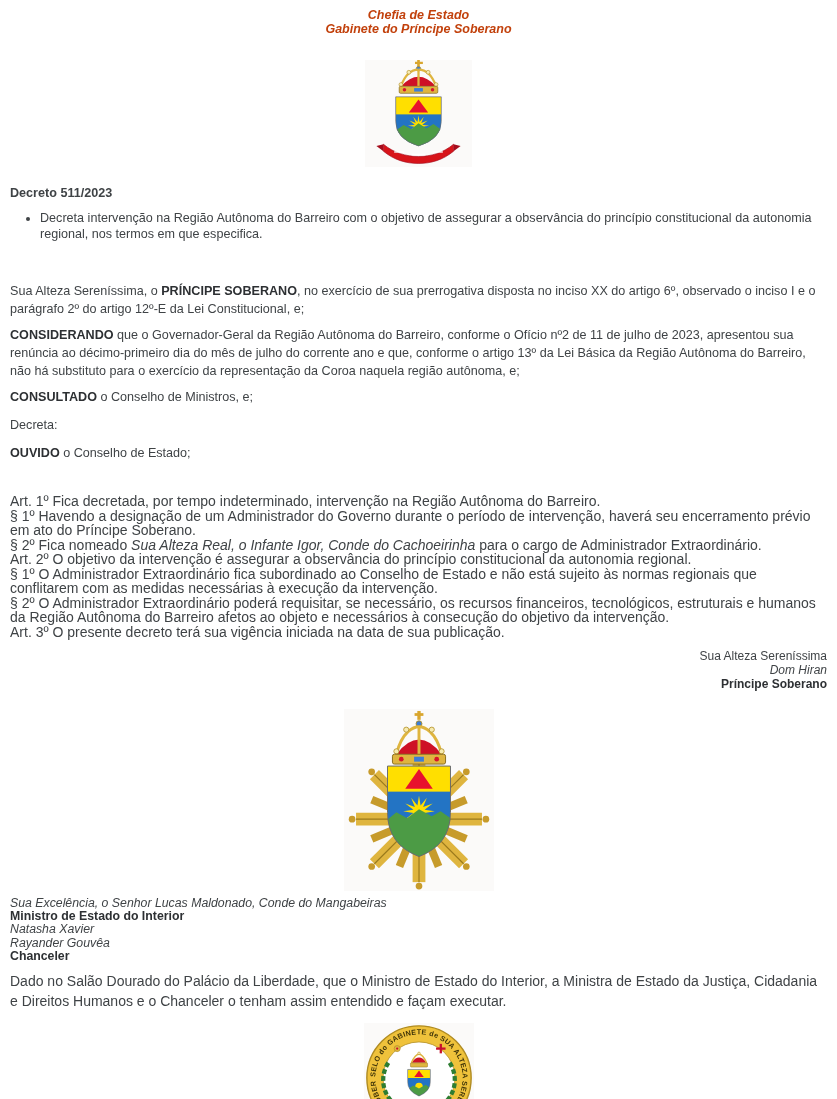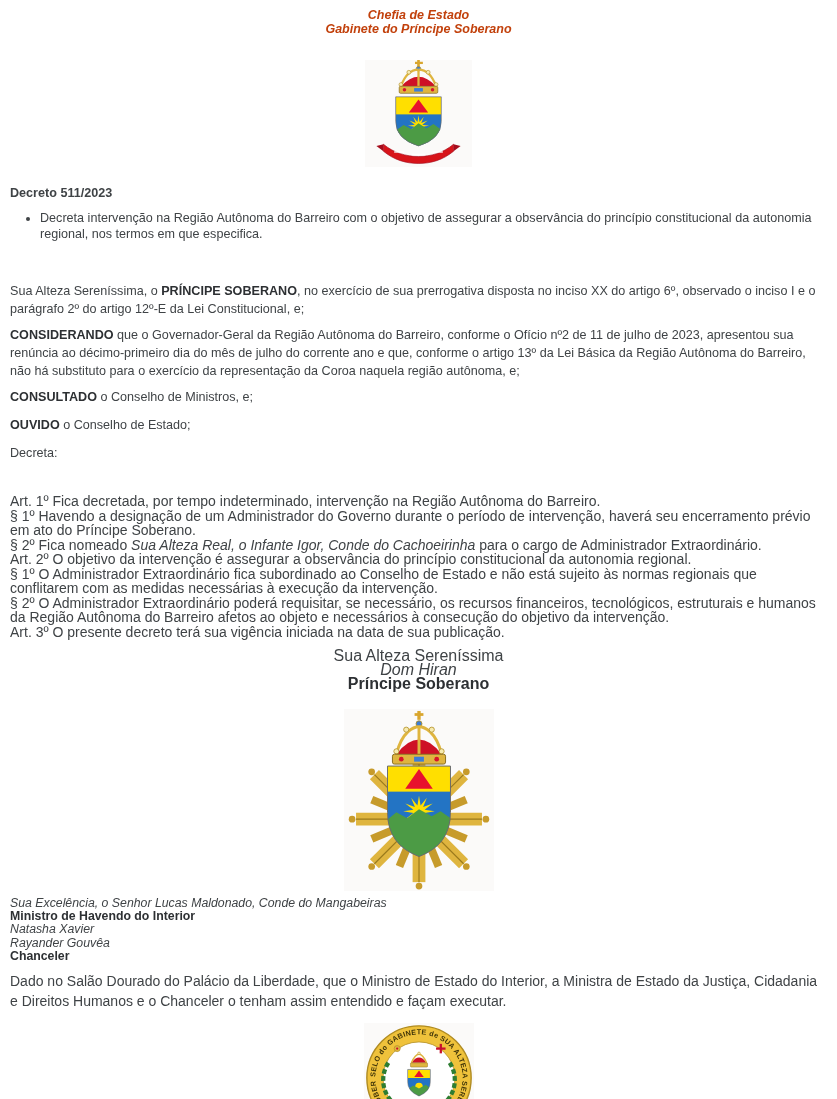--- a/index.html
+++ b/index.html
@@ -25,21 +25,21 @@
   .decree-number{margin-top:15px;font-size:12.6px;line-height:15px;}
   ul.summary{margin:9px 0 0 0;padding-left:30px;}
   ul.summary li{font-size:12.6px;line-height:16px;}
   .preamble p{margin:0;font-size:12.6px;line-height:18px;}
   .preamble .p-first{margin-top:40px;}
   .preamble .p-gap{margin-top:8px;}
   .preamble .p-gap2{margin-top:10px;}
   b.lead{color:#2d3033;}
   .articles{margin-top:32px;font-size:14px;line-height:14.5px;}
   .articles .art-line{white-space:normal;}
-  .royal-signature{margin-top:10px;text-align:center;font-size:16px;line-height:14px;}
+  .royal-signature{margin-top:10px;text-align:right;font-size:12px;line-height:14px;}
   .royal-signature .it{font-style:italic;}
   .royal-signature .bd{font-weight:bold;color:#2d3033;}
   .emblem-figure{margin-top:18px;}
   .countersignatures{margin-top:2px;font-size:12.3px;line-height:13.2px;}
   .countersignatures .it{font-style:italic;}
   .countersignatures .bd{font-weight:bold;color:#2d3033;}
   .closing{margin:8px 0 0 0;font-size:14px;line-height:20px;}
   .seal-figure{margin-top:12px;}
 </style>
 </head>
@@ -100,22 +100,22 @@
   <div class="decree-number center">Decreto 511/2023</div>
 
   <ul class="summary">
     <li><span>Decreta intervenção na Região Autônoma do Barreiro com o objetivo de assegurar a observância do princípio constitucional da autonomia regional, nos termos em que especifica.</span></li>
   </ul>
 
   <div class="preamble">
     <p class="p-first"><span>Sua Alteza Sereníssima, o </span><b class="lead">PRÍNCIPE SOBERANO</b><span>, no exercício de sua prerrogativa disposta no inciso XX do artigo 6º, observado o inciso I e o parágrafo 2º do artigo 12º-E da Lei Constitucional, e;</span></p>
     <p class="p-gap"><b class="lead">CONSIDERANDO</b><span> que o Governador-Geral da Região Autônoma do Barreiro, conforme o Ofício nº2 de 11 de julho de 2023, apresentou sua renúncia ao décimo-primeiro dia do mês de julho do corrente ano e que, conforme o artigo 13º da Lei Básica da Região Autônoma do Barreiro, não há substituto para o exercício da representação da Coroa naquela região autônoma, e;</span></p>
     <p class="p-gap"><b class="lead">CONSULTADO</b><span> o Conselho de Ministros, e;</span></p>
+    <p class="p-gap2">Decreta:</p>
     <p class="p-gap2"><b class="lead">OUVIDO</b><span> o Conselho de Estado;</span></p>
-    <p class="p-gap2">Decreta:</p>
   </div>
 
   <div class="articles">
     <div class="art-line">Art. 1º Fica decretada, por tempo indeterminado, intervenção na Região Autônoma do Barreiro.</div>
     <div class="art-line">§ 1º Havendo a designação de um Administrador do Governo durante o período de intervenção, haverá seu encerramento prévio em ato do Príncipe Soberano.</div>
     <div class="art-line"><span>§ 2º Fica nomeado </span><i>Sua Alteza Real, o Infante Igor, Conde do Cachoeirinha</i><span> para o cargo de Administrador Extraordinário.</span></div>
     <div class="art-line">Art. 2º O objetivo da intervenção é assegurar a observância do princípio constitucional da autonomia regional.</div>
     <div class="art-line">§ 1º O Administrador Extraordinário fica subordinado ao Conselho de Estado e não está sujeito às normas regionais que conflitarem com as medidas necessárias à execução da intervenção.</div>
     <div class="art-line">§ 2º O Administrador Extraordinário poderá requisitar, se necessário, os recursos financeiros, tecnológicos, estruturais e humanos da Região Autônoma do Barreiro afetos ao objeto e necessários à consecução do objetivo da intervenção.</div>
     <div class="art-line">Art. 3º O presente decreto terá sua vigência iniciada na data de sua publicação.</div>
@@ -201,21 +201,21 @@
             <polygon points="75,61 61,81 89,81" fill="#E8112D"></polygon>
           </g>
           <path d="M43,58 H107 V105 Q107,138 75,150 Q43,138 43,105 Z" fill="none" stroke="#6b6b6b" stroke-width="1"></path>
         </g>
       </svg>
     </span>
   </figure>
 
   <div class="countersignatures">
     <div class="it">Sua Excelência, o Senhor Lucas Maldonado, Conde do Mangabeiras</div>
-    <div class="bd">Ministro de Havendo do Interior</div>
+    <div class="bd">Ministro de Estado do Interior</div>
     <div class="it">Natasha Xavier</div>
     <div class="it">Rayander Gouvêa</div>
     <div class="bd">Chanceler</div>
   </div>
 
   <p class="closing">Dado no Salão Dourado do Palácio da Liberdade, que o Ministro de Estado do Interior, a Ministra de Estado da Justiça, Cidadania e Direitos Humanos e o Chanceler o tenham assim entendido e façam executar.</p>
 
   <figure class="seal-figure">
     <span class="img-frame">
       <svg width="110" height="110" viewBox="0 0 116 116" xmlns="http://www.w3.org/2000/svg">

